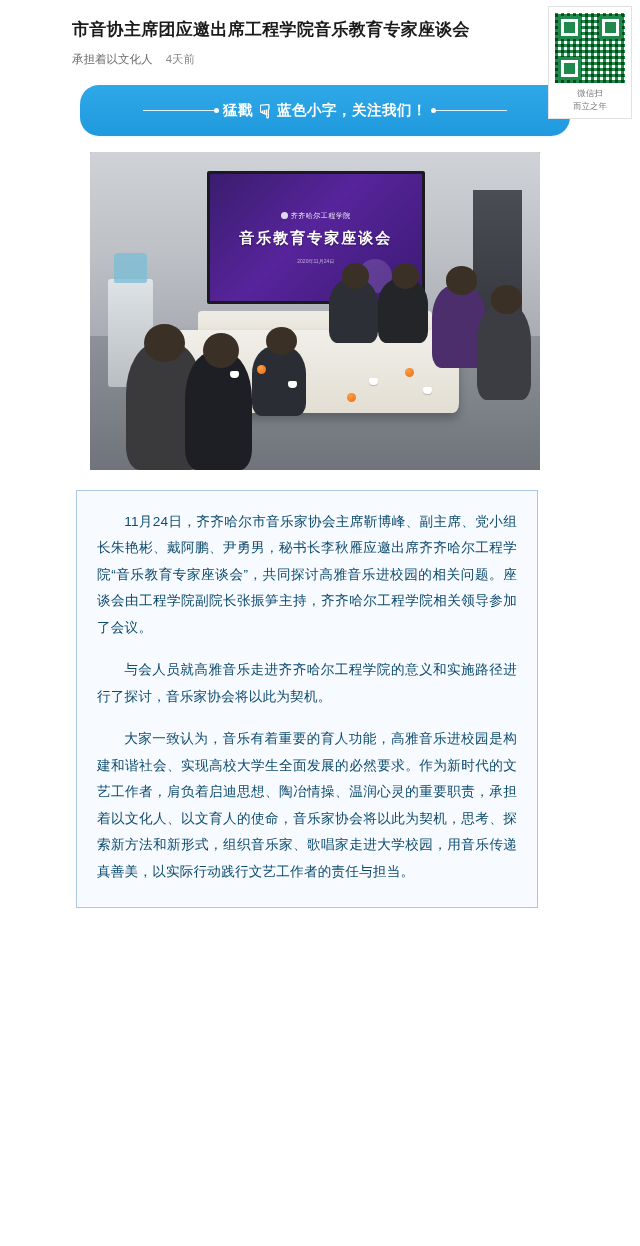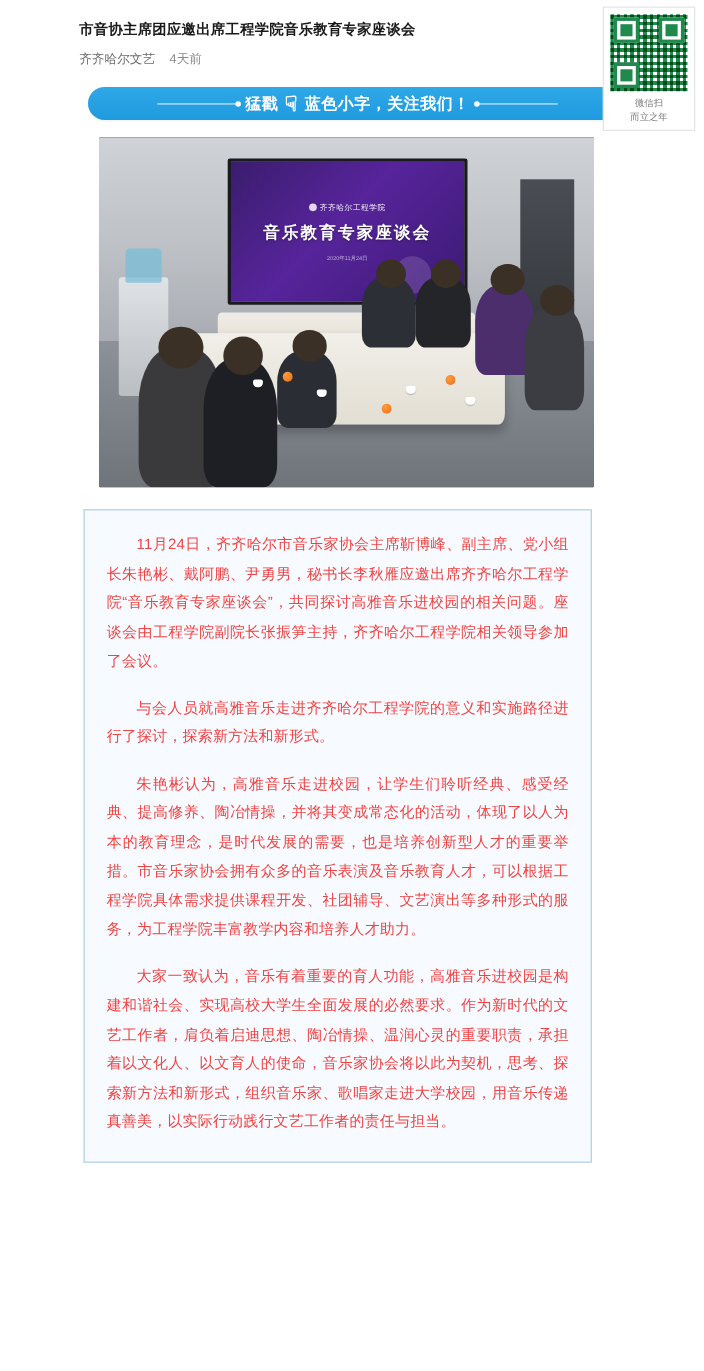--- a/index.html
+++ b/index.html
@@ -21,39 +21,39 @@
     background: #ffffff;
     box-sizing: border-box;
     overflow: hidden;
   }
   .article {
     padding: 14px 22px 0 72px;
     box-sizing: border-box;
     width: 580px;
   }
   .title {
-    font-size: 13px;
+    font-size: 17px;
     font-weight: bold;
     color: #1a1a1a;
     line-height: 1.4;
     letter-spacing: 0.3px;
     margin: 4px 0 10px 0;
   }
   .meta {
     font-size: 11.5px;
     color: #8a8a8a;
     margin-bottom: 18px;
   }
   .meta .account {
     color: #6b6b6b;
     margin-right: 10px;
   }
   .banner {
     margin: 0 0 16px 0;
-    height: 30px;
+    height: 51px;
     border-radius: 19px;
     background: linear-gradient(180deg, #2fa8e8 0%, #1f9ade 100%);
     display: flex;
     align-items: center;
     justify-content: center;
     color: #ffffff;
     width: 490px;
     margin-left: 8px;
     box-shadow: 0 1px 2px rgba(0,0,0,0.06);
   }
@@ -190,21 +190,21 @@
     width: 462px;
     border: 1px solid #aac8e4;
     background: #f7fbff;
     padding: 18px 20px 22px 20px;
     box-sizing: border-box;
   }
   .body-text p {
     margin: 0 0 16px 0;
     font-size: 13.6px;
     line-height: 1.95;
-    color: #ef4444;
+    color: #0c4a6e;
     text-indent: 2em;
     text-align: justify;
     letter-spacing: 0.2px;
   }
   .body-text p:last-child { margin-bottom: 0; }
   .qr-card {
     position: absolute;
     right: 8px;
     top: 6px;
     width: 84px;
@@ -266,21 +266,21 @@
     </div>
     <div class="qr-caption">微信扫</div>
     <div class="qr-caption">而立之年</div>
   </div>
 
   <div class="article">
 
     <h1 class="title">市音协主席团应邀出席工程学院音乐教育专家座谈会</h1>
 
     <div class="meta">
-      <span class="account">齐齐哈尔文艺</span>
+      <span class="account">承担着以文化人</span>
       <span>4天前</span>
     </div>
 
     <div class="banner">
       <div class="banner-inner">
         <span class="banner-line left"></span>
         <span>猛戳</span>
         <span class="hand-icon">☟</span>
         <span>蓝色小字，关注我们！</span>
         <span class="banner-line right"></span>
@@ -335,18 +335,17 @@
         <div class="ph-orange" style="left:37%; top:67%;"></div>
         <div class="ph-orange" style="left:57%; top:76%;"></div>
         <div class="ph-orange" style="left:70%; top:68%;"></div>
       </div>
     </div>
 
   </div>
 
   <div class="body-text">
     <p>11月24日，齐齐哈尔市音乐家协会主席靳博峰、副主席、党小组长朱艳彬、戴阿鹏、尹勇男，秘书长李秋雁应邀出席齐齐哈尔工程学院“音乐教育专家座谈会”，共同探讨高雅音乐进校园的相关问题。座谈会由工程学院副院长张振笋主持，齐齐哈尔工程学院相关领导参加了会议。</p>
-    <p>与会人员就高雅音乐走进齐齐哈尔工程学院的意义和实施路径进行了探讨，探索新方法和新形式。</p>
-    <p>朱艳彬认为，高雅音乐走进校园，让学生们聆听经典、感受经典、提高修养、陶冶情操，并将其变成常态化的活动，体现了以人为本的教育理念，是时代发展的需要，也是培养创新型人才的重要举措。市音乐家协会拥有众多的音乐表演及音乐教育人才，可以根据工程学院具体需求提供课程开发、社团辅导、文艺演出等多种形式的服务，为工程学院丰富教学内容和培养人才助力。</p>
+    <p>与会人员就高雅音乐走进齐齐哈尔工程学院的意义和实施路径进行了探讨，音乐家协会将以此为契机。</p>
     <p>大家一致认为，音乐有着重要的育人功能，高雅音乐进校园是构建和谐社会、实现高校大学生全面发展的必然要求。作为新时代的文艺工作者，肩负着启迪思想、陶冶情操、温润心灵的重要职责，承担着以文化人、以文育人的使命，音乐家协会将以此为契机，思考、探索新方法和新形式，组织音乐家、歌唱家走进大学校园，用音乐传递真善美，以实际行动践行文艺工作者的责任与担当。</p>
   </div>
 
 </div>
 
 </body></html>

